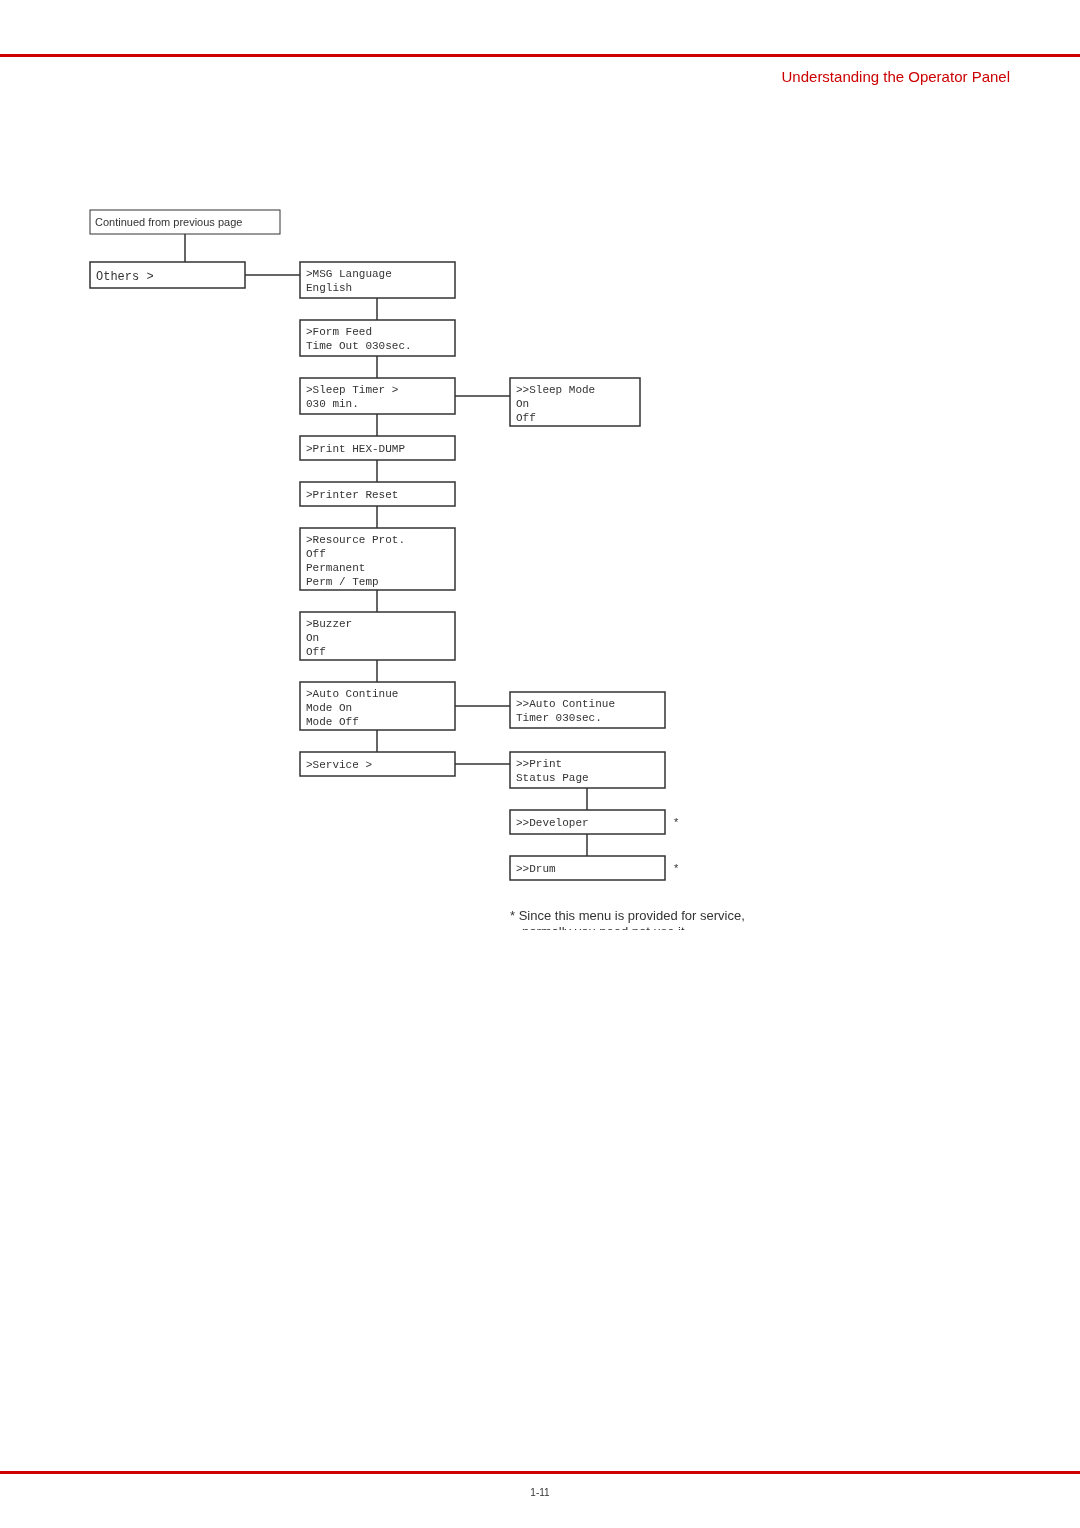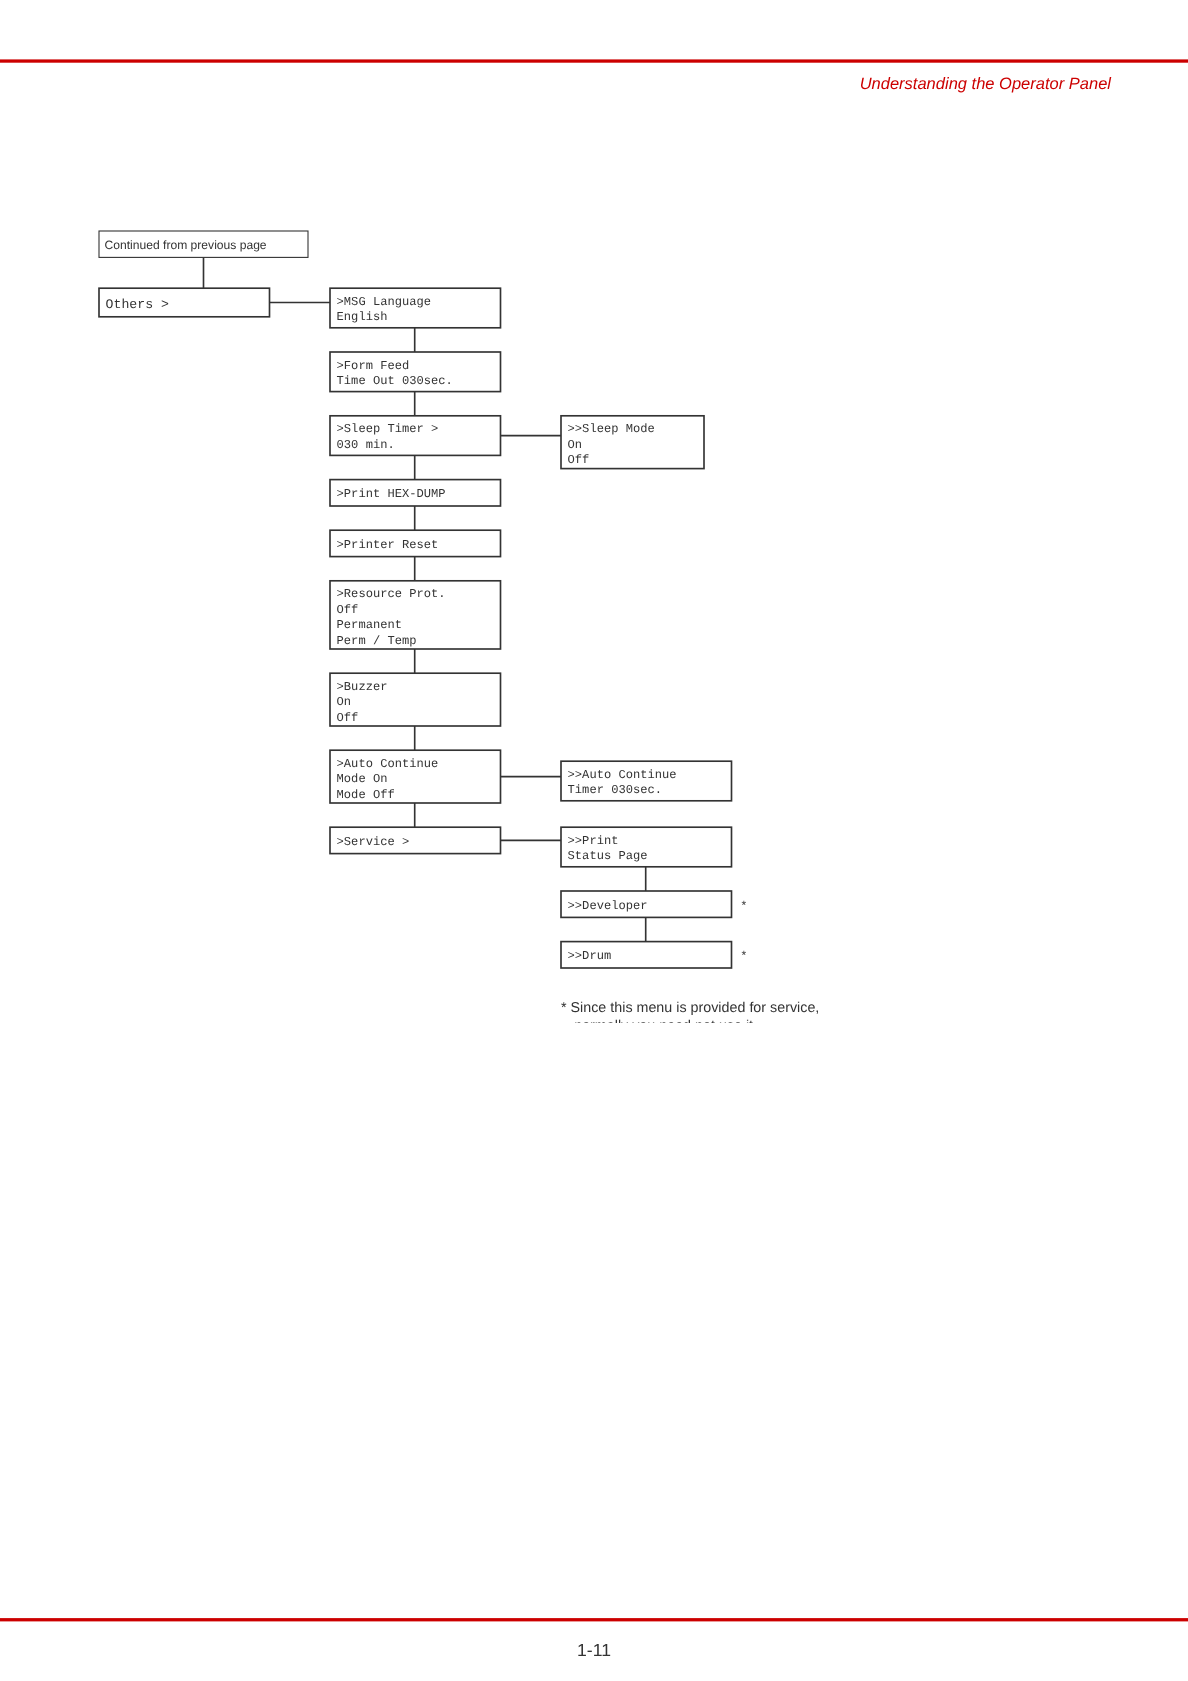--- a/index.html
+++ b/index.html
@@ -32,30 +32,29 @@
       background: #cc0000;
     }
 
     
     .header-title {
       position: absolute;
       top: 68px;
       right: 70px;
       font-size: 15px;
       color: #cc0000;
-      font-style: italic;
     }
 
     
     .page-number {
       position: absolute;
-      bottom: 18px;
+      bottom: 30px;
       left: 50%;
       transform: translateX(-50%);
-      font-size: 16px;
+      font-size: 10px;
       color: #333;
     }
 
     
     .diagram-svg {
       display: block;
     }
   </style>
 </head>
 <body>

